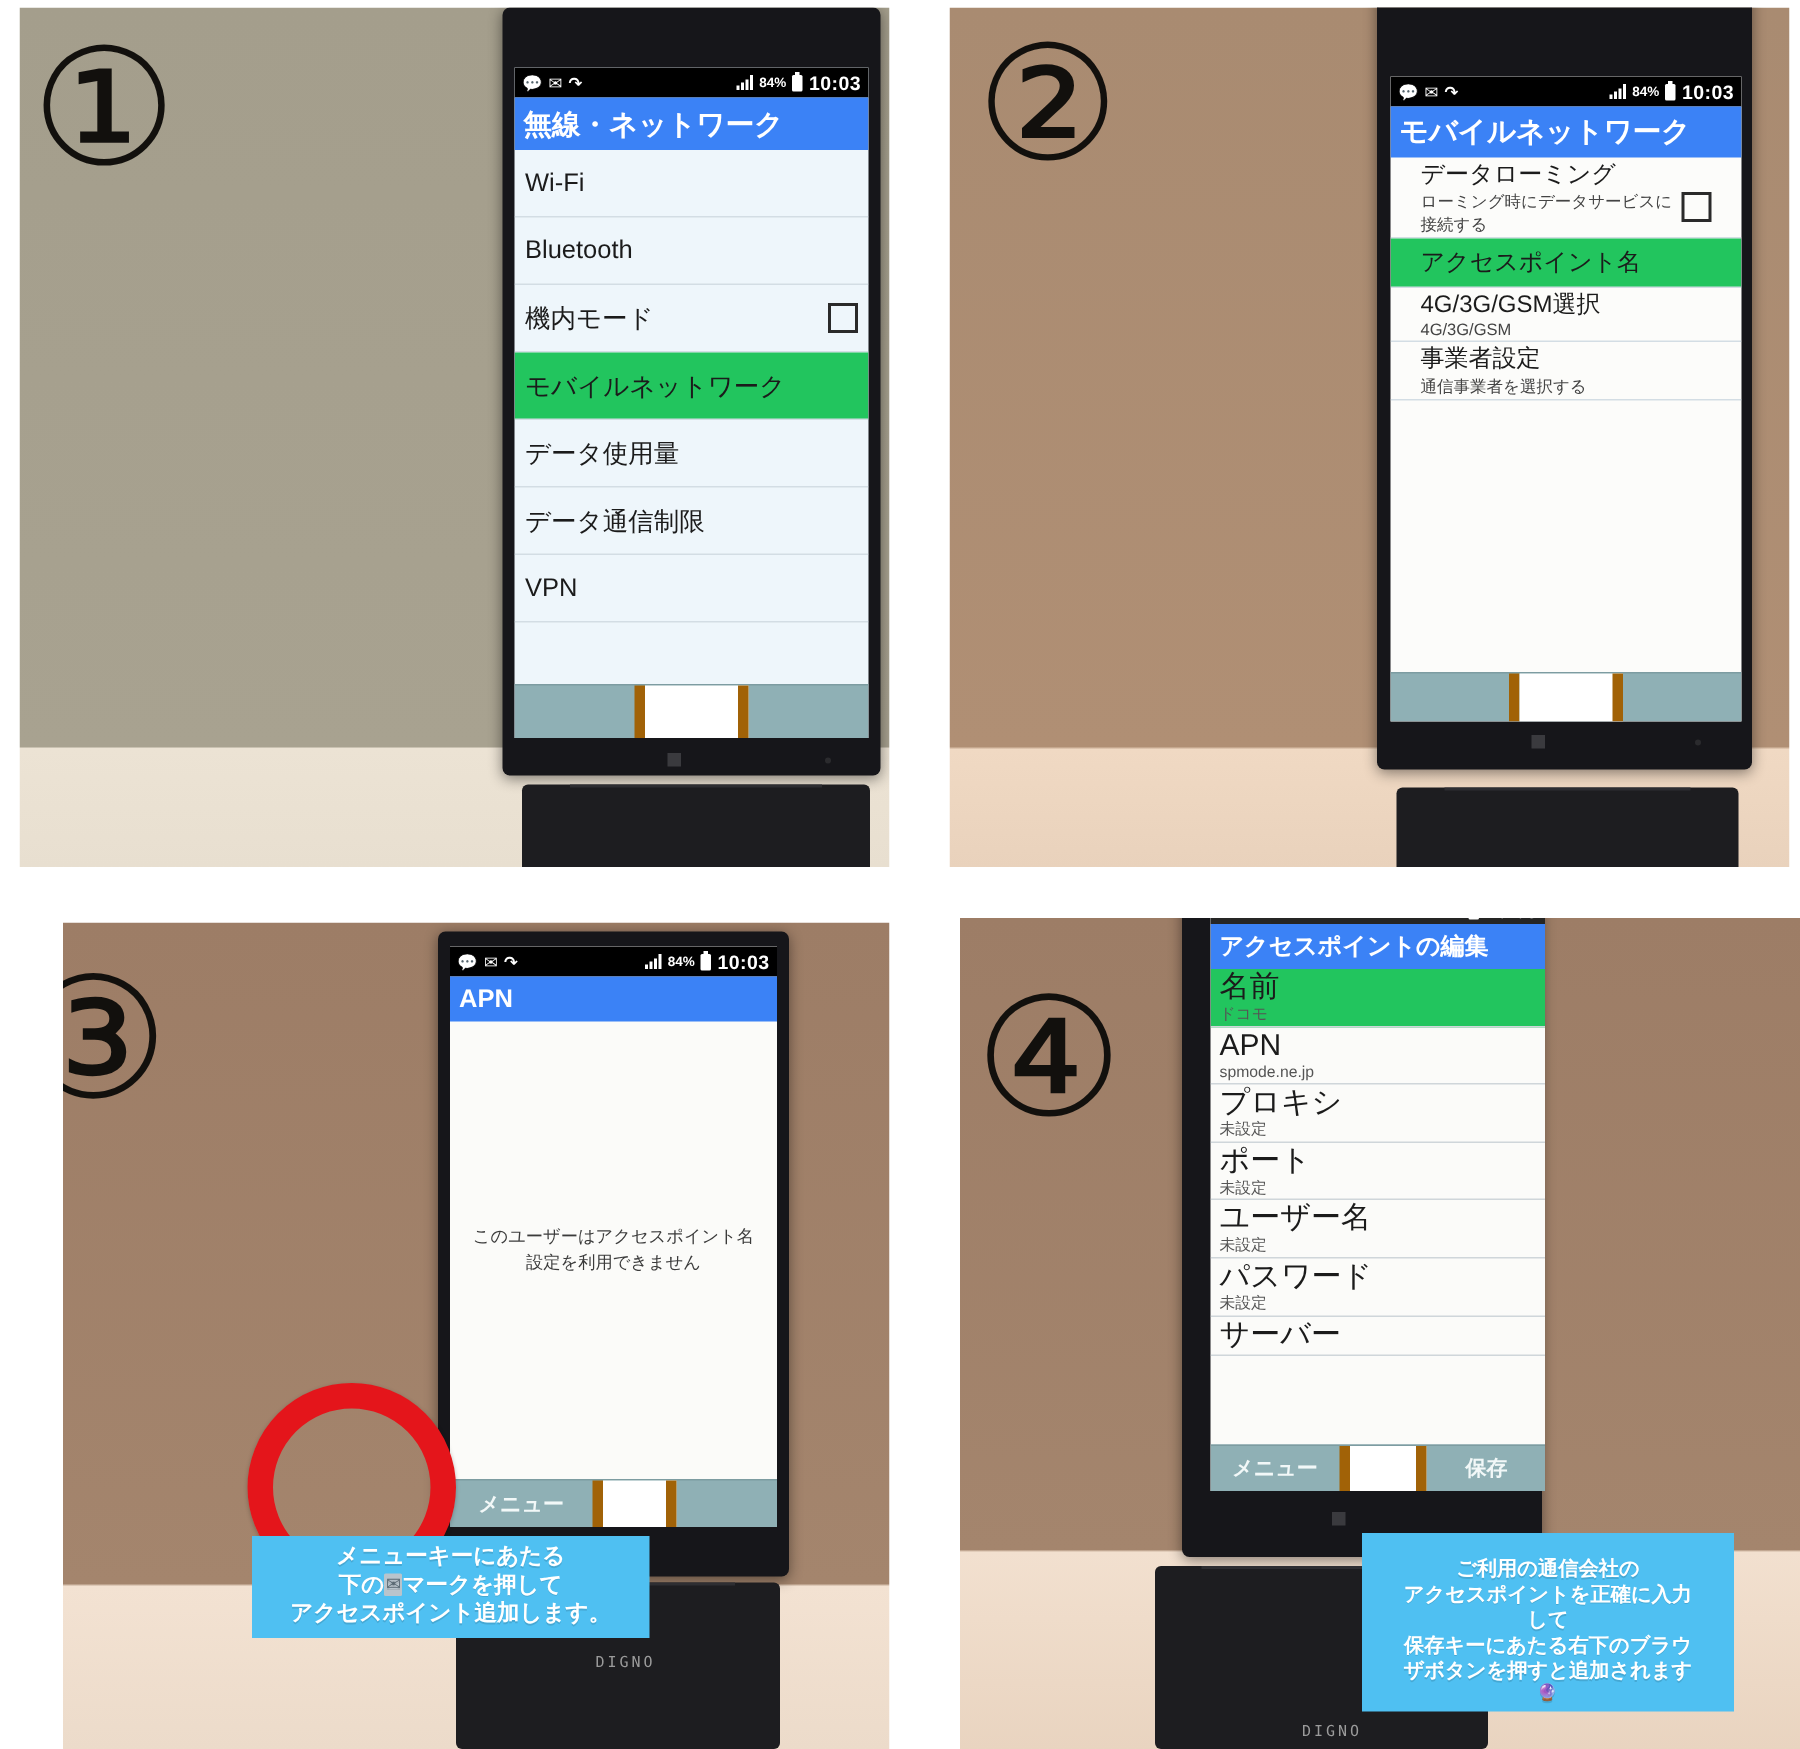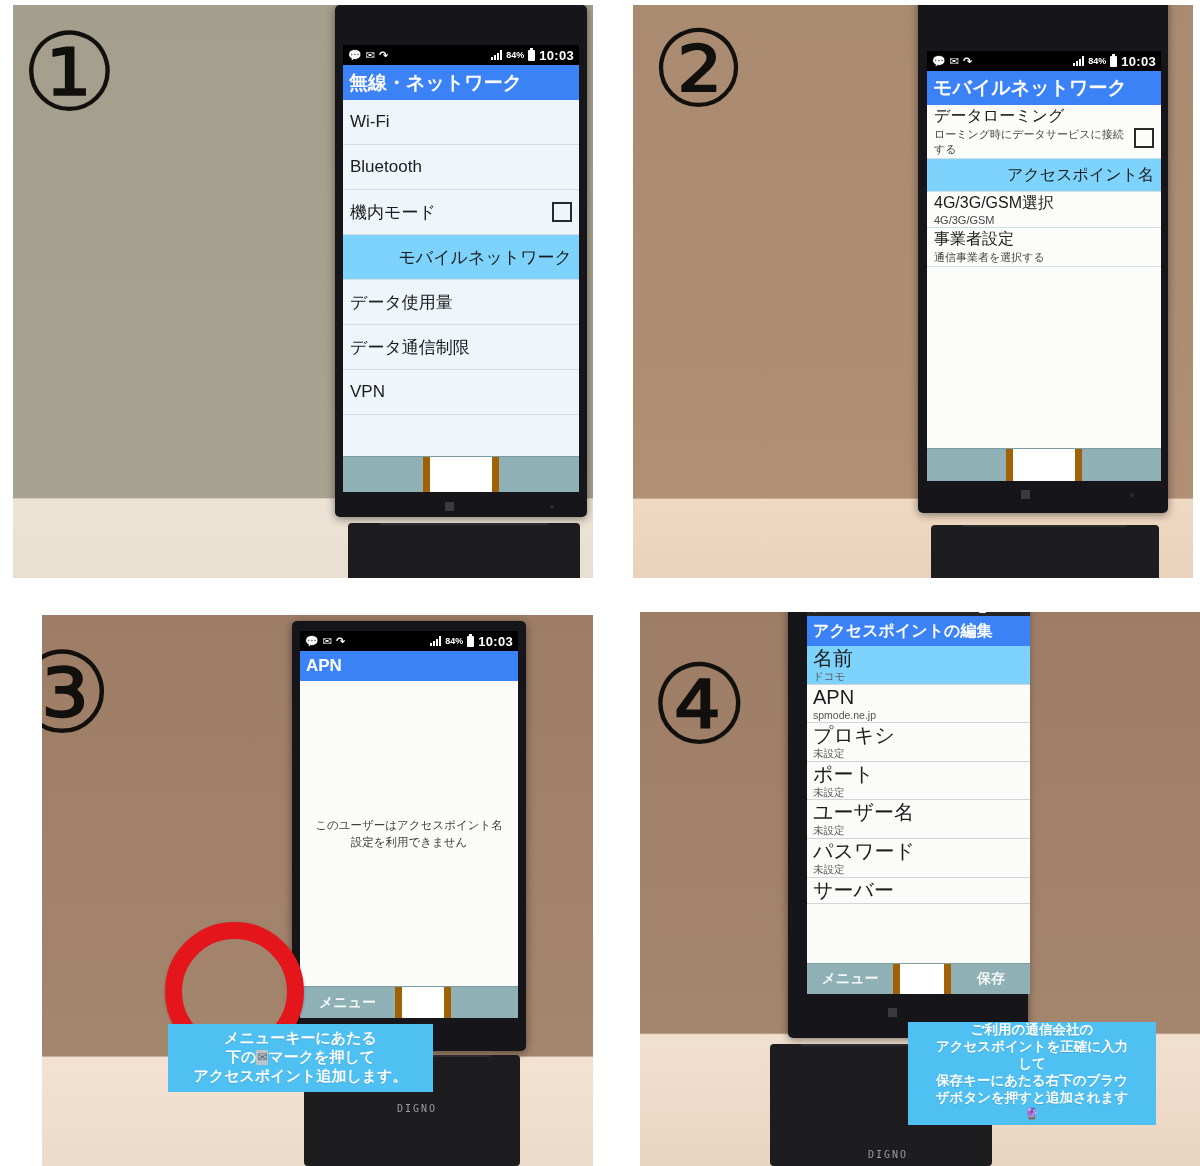--- a/index.html
+++ b/index.html
@@ -42,21 +42,21 @@
   .batt:before{content:"";position:absolute;top:-2px;left:2px;width:3px;height:2px;background:#fff;}
   .pct{font-size:9px;font-weight:bold;}
   .clock{font-size:13px;font-weight:bold;letter-spacing:.3px;}
 
   .titlebar{background:#3b82f6;color:#fff;font-weight:bold;flex:0 0 auto;
             display:flex;align-items:center;padding:2px 6px;}
   .listwrap{flex:1 1 auto;overflow:hidden;}
   .row{border-bottom:1px solid #d3dde4;padding:2px 7px;display:flex;align-items:center;}
   .row .label{color:#1b1b1b;}
   .row .sub{color:#4b4b4b;display:block;}
-  .row.sel{background:#7dd3fc;justify-content:flex-end;}
+  .row.sel{background:#22c55e;}
   .row .chk{margin-left:auto;border:2px solid #2a2a2a;background:transparent;}
 
   .navbar{flex:0 0 auto;display:flex;background:#8fb0b5;border-top:1px solid #7d9ca1;}
   .navbar .seg{flex:1;display:flex;align-items:center;justify-content:center;color:#f2f8f8;
                border-right:7px solid #a16207;}
   .navbar .seg:last-child{border-right:none;}
   .navbar .home{background:#fff;}
 
   
   .circnum{position:absolute;color:#12100d;font-family:"DejaVu Serif","Liberation Serif",serif;
@@ -88,21 +88,21 @@
   #p1 .sensor{left:110px;top:497px;}
   #p1 .sensor.dot{left:215px;top:500px;}
   #p1 .phone-lower{left:335px;top:518px;width:232px;height:60px;}
   #p1 .circnum{left:8px;top:14px;font-size:108px;}
 
   
   #p2{left:633px;top:5px;width:560px;height:573px;}
   #p2 .phone{left:285px;top:-12px;width:250px;height:520px;}
   #p2 .screen{left:9px;top:58px;width:234px;height:430px;background:#fcfcfa;}
   #p2 .titlebar{height:30px;font-size:19px;}
-  #p2 .row{font-size:16px;padding:1px 7px;}
+  #p2 .row{font-size:16px;padding:1px 20px;}
   #p2 .row .chk{width:16px;height:16px;}
   #p2 .row .sub{font-size:11px;color:#444;}
   #p2 .navbar{height:32px;}
   #p2 .navbar .home{flex:0 0 62px;}
   #p2 .navbar .home span{display:block;width:21px;height:21px;background:#fff;}
   #p2 .sensor{left:103px;top:497px;}
   #p2 .sensor.dot{left:212px;top:500px;}
   #p2 .phone-lower{left:298px;top:520px;width:228px;height:58px;}
   #p2 .circnum{left:18px;top:12px;font-size:106px;}
 
@@ -136,21 +136,21 @@
   #p4 .navbar{height:30px;}
   #p4 .navbar .seg{font-size:14px;font-weight:bold;}
   #p4 .navbar .seg.menu{flex:0 0 86px;}
   #p4 .navbar .home{flex:0 0 44px;}
   #p4 .navbar .home span{display:block;width:19px;height:19px;background:#fff;}
   #p4 .navbar .seg.save{flex:0 0 80px;}
   #p4 .sensor{left:100px;top:420px;}
   #p4 .phone-lower{left:130px;top:432px;width:222px;height:122px;}
   #p4 .brandmark{left:228px;top:537px;}
   #p4 .circnum{left:10px;top:38px;font-size:110px;}
-  #p4 .caption{left:268px;top:410px;width:248px;padding:0 0 4px;font-size:13.5px;}
+  #p4 .caption{left:268px;top:410px;width:248px;padding:16px 0 4px;font-size:13.5px;}
   #p4 .caption .ln{white-space:nowrap;}
 </style>
 </head>
 <body>
 
 <div class="sheet">
 
   <div class="panel" id="p1">
     <div class="photo">
       <div class="wall p1"></div>

